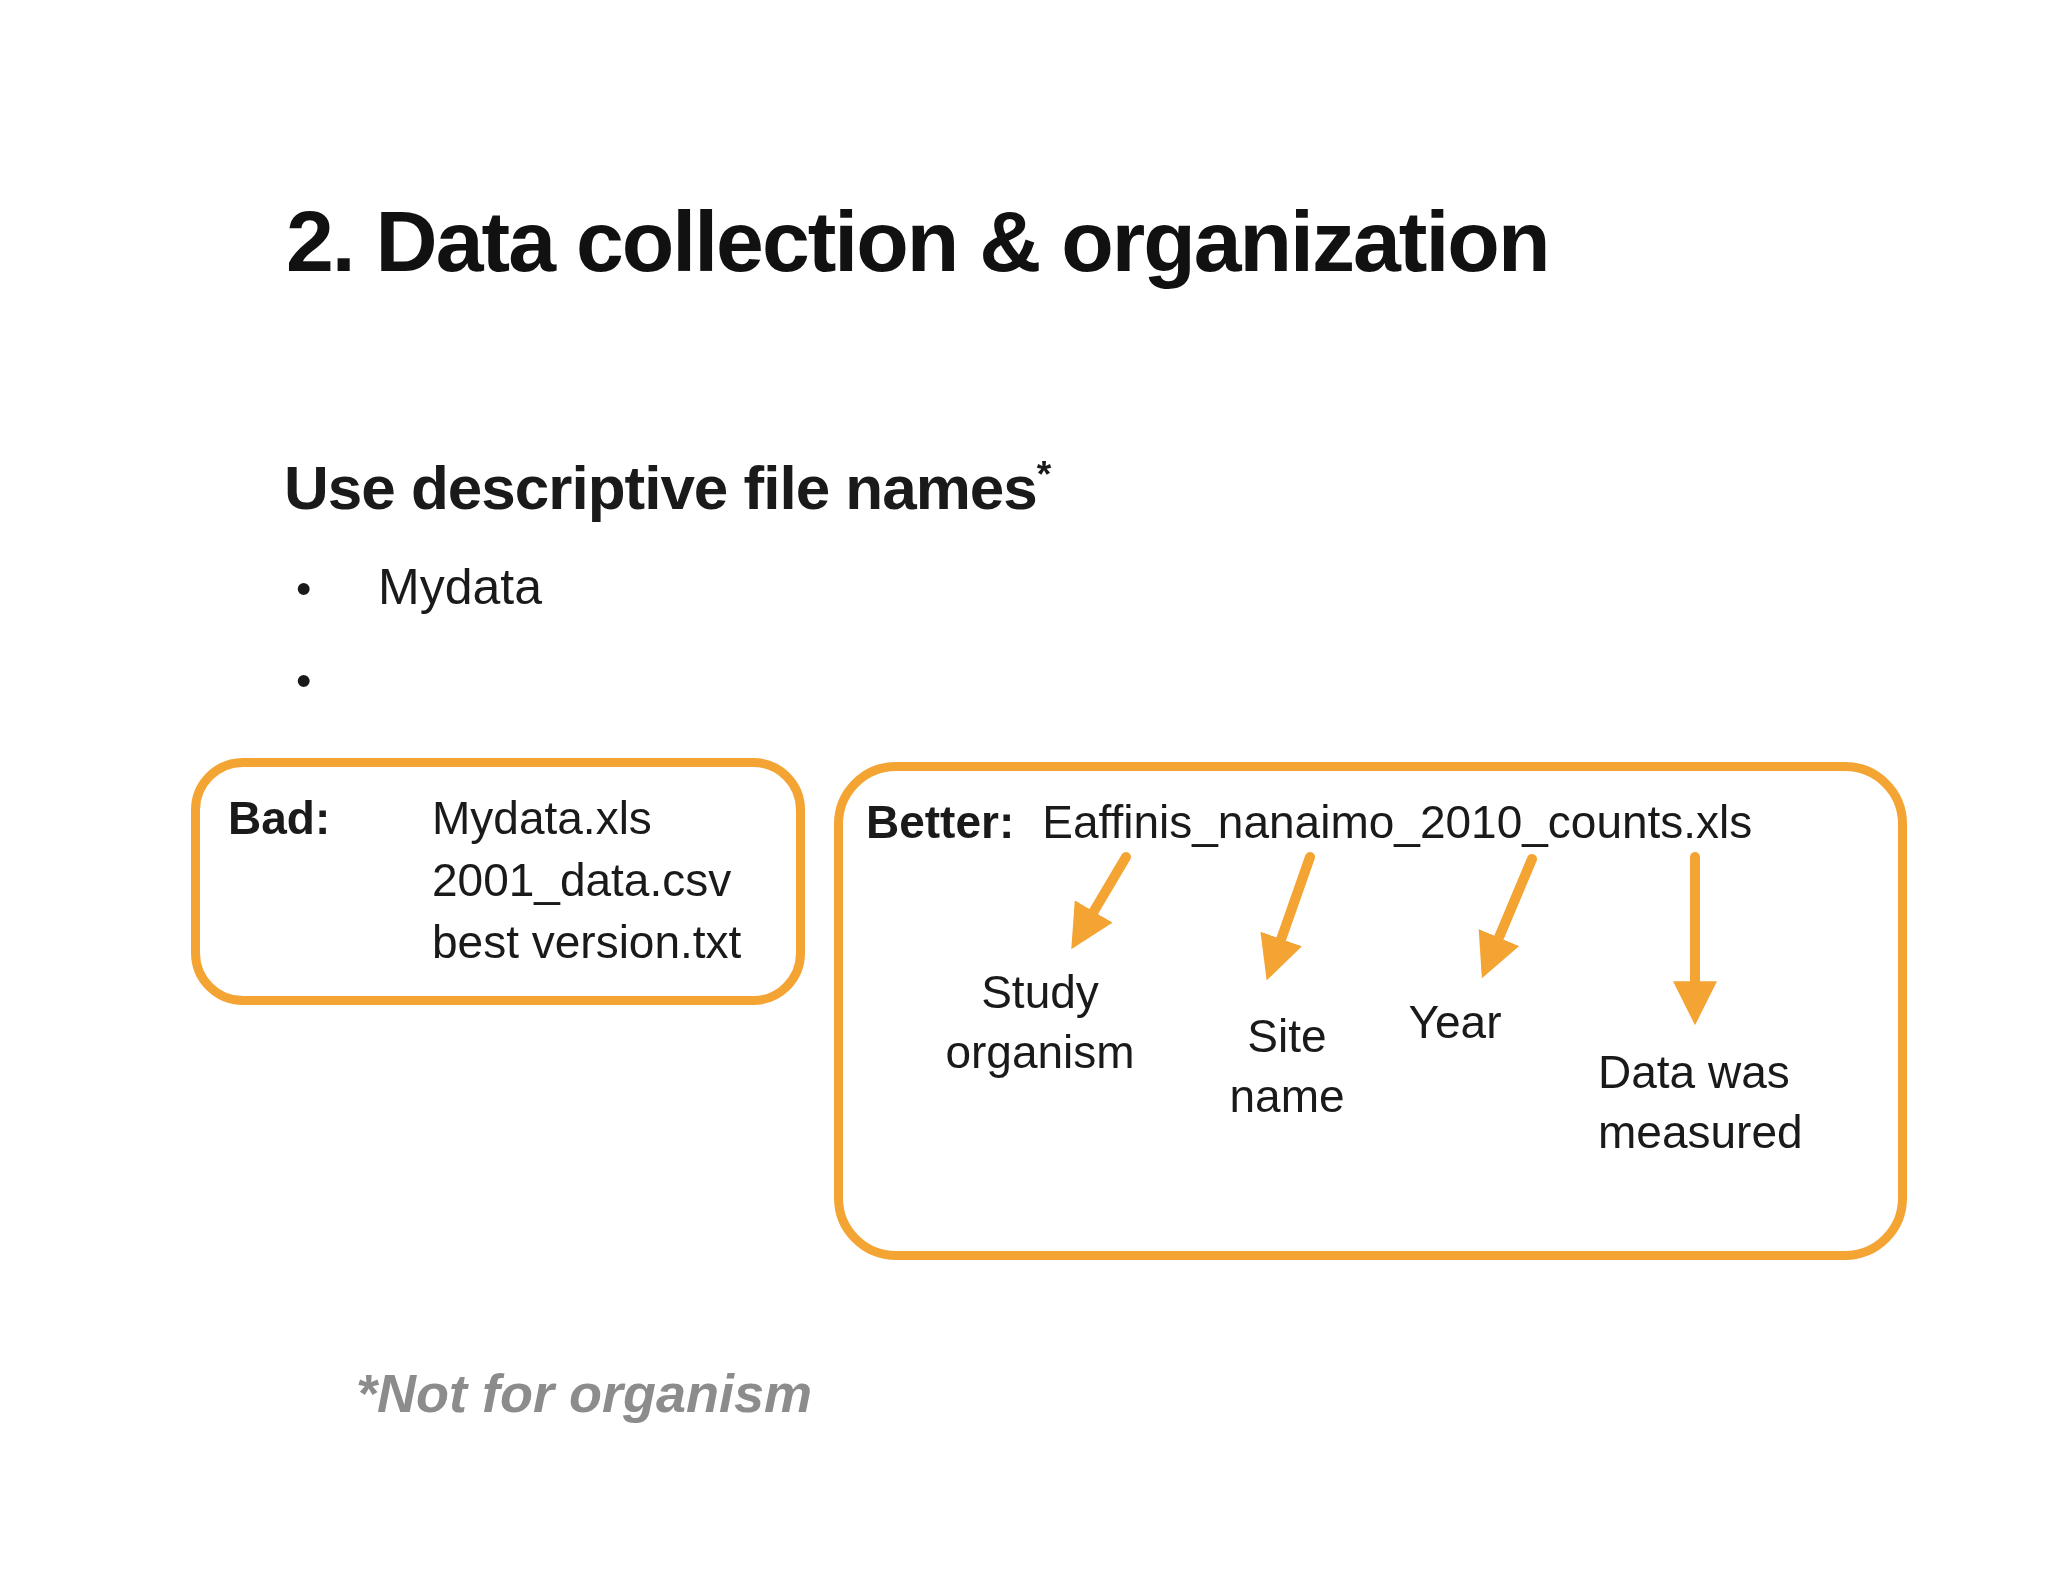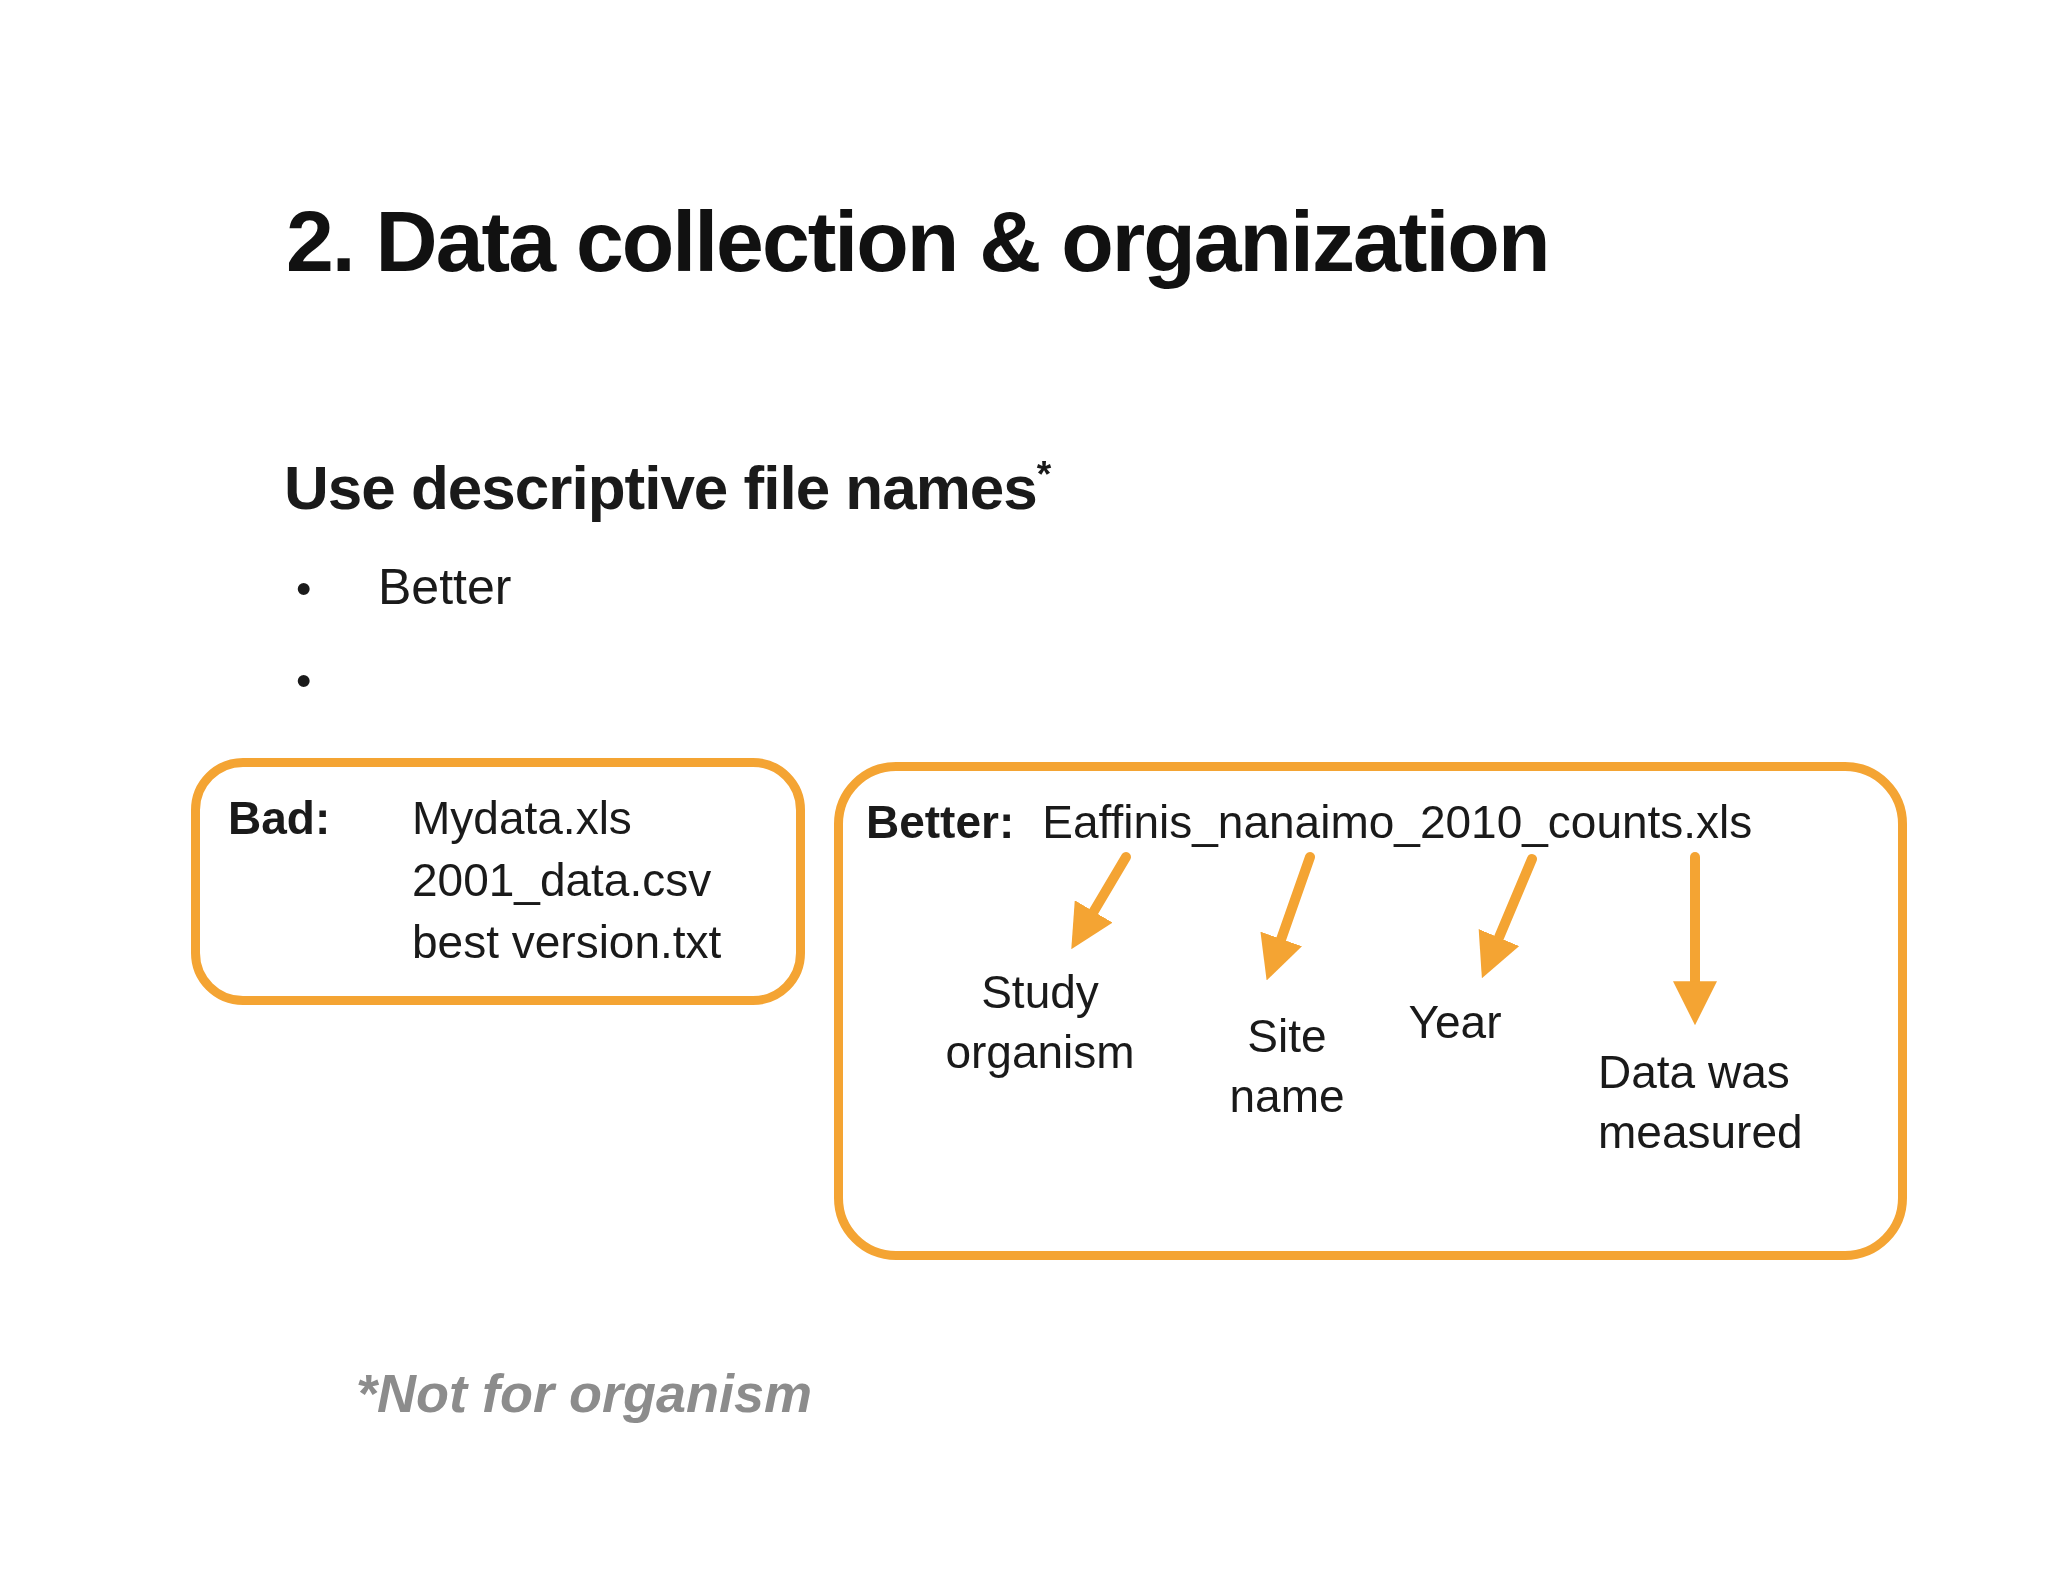--- a/index.html
+++ b/index.html
@@ -34,21 +34,21 @@
   .bullets .dot { width: 82px; font-size: 44px; }
 
   .callout {
     border: 9px solid var(--accent);
     background: #FFFFFF;
   }
   .bad-box {
     left: 191px; top: 758px; width: 614px; height: 247px;
     border-radius: 52px;
     padding: 20px 20px 0 28px;
-    display: flex; align-items: flex-start;
+    display: flex; align-items: flex-start; gap: 20px;
   }
   .bad-box .box-label { flex: 0 0 184px; }
   .box-label { font-weight: bold; font-size: 46px; line-height: 62px; }
   .file-list { font-size: 46px; line-height: 62px; white-space: pre-line; }
 
   .better-box {
     left: 834px; top: 762px; width: 1073px; height: 498px;
     border-radius: 62px;
     padding: 20px 20px 0 23px;
     display: flex; align-items: flex-start;
@@ -81,21 +81,21 @@
 
 <h1 class="abs title">2. Data collection &amp; organization</h1>
 
 <h2 class="abs subtitle">
   <span>Use descriptive file names</span><sup>*</sup>
 </h2>
 
 <ul class="abs bullets">
   <li>
     <span class="dot">•</span>
-    <span>Better</span>
+    <span>Mydata</span>
   </li>
   <li>
     <span class="dot">•</span>
   </li>
 </ul>
 
 <div class="abs callout bad-box">
   <span class="box-label">Bad:</span>
   <div class="file-list"><span>Mydata.xls</span>
 <span>2001_data.csv</span>

